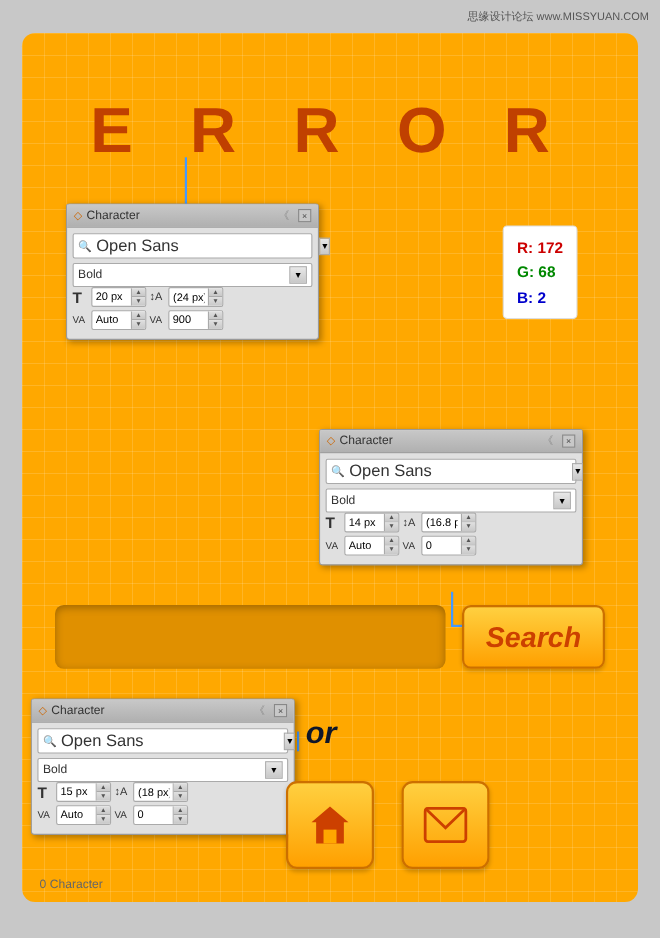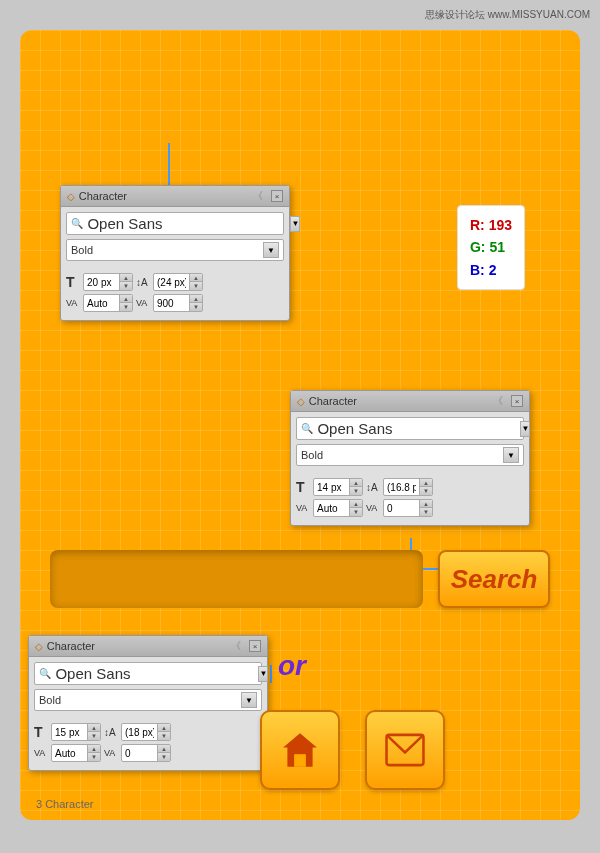--- a/index.html
+++ b/index.html
@@ -166,21 +166,21 @@
       font-size: 8px;
     }
 
     .panel-select-row {
       display: flex;
       align-items: center;
       background: white;
       border: 1px solid #aaa;
       border-radius: 2px;
       padding: 2px 4px;
-      margin-bottom: 12px;
+      margin-bottom: 0;
       justify-content: space-between;
     }
 
     .panel-select-text {
       font-size: 11px;
       color: #333;
     }
 
     .panel-metrics-row {
       display: flex;
@@ -270,21 +270,21 @@
 
     .search-input-box {
       flex: 1;
       height: 58px;
       background: #E09000;
       border-radius: 8px;
       box-shadow: inset 0 2px 8px rgba(0,0,0,0.3);
     }
 
     .search-button {
-      width: 112px;
+      width: 130px;
       height: 58px;
       background: linear-gradient(180deg, #FFD040, #FFA000);
       border: 2px solid #CC7000;
       border-radius: 8px;
       display: flex;
       align-items: center;
       justify-content: center;
       font-size: 26px;
       font-weight: bold;
       color: #CC4000;
@@ -293,21 +293,21 @@
       font-style: italic;
     }
 
     
     .or-text {
       position: absolute;
       top: 620px;
       left: 258px;
       font-size: 28px;
       font-weight: bold;
-      color: #6d28d9;
+      color: #0f172a;
       font-style: italic;
     }
 
     
     .icon-buttons {
       position: absolute;
       top: 680px;
       left: 240px;
       display: flex;
       gap: 25px;
@@ -383,24 +383,25 @@
   </style>
 </head>
 <body>
 
 <div class="watermark">
   <span>思缘设计论坛 www.MISSYUAN.COM</span>
 </div>
 
 <div class="main-card">
 
+  <div class="error-title">E  R  R  O  R</div>
 
   <div class="color-info">
-    <div class="color-r">R: 193</div>
-    <div class="color-g">G: 51</div>
+    <div class="color-r">R: 172</div>
+    <div class="color-g">G: 68</div>
     <div class="color-b">B: 2</div>
   </div>
 
   <div class="connector-vertical" style="top:113px; left:148px; width:2px; height:48px;"></div>
 
   <div class="panel panel-1">
     <div class="panel-titlebar">
       <div class="panel-title-left">
         <span class="panel-diamond">◇</span>
         <span>Character</span>
@@ -603,15 +604,15 @@
       </svg>
     </div>
     <div class="icon-btn">
       <svg class="mail-icon-svg" viewBox="0 0 50 42">
         <rect x="3" y="3" width="44" height="36" rx="3" ry="3" fill="none" stroke="#CC4000" stroke-width="3"></rect>
         <polyline points="3,3 25,24 47,3" fill="none" stroke="#CC4000" stroke-width="3"></polyline>
       </svg>
     </div>
   </div>
 
-  <div class="char-count">3 Character</div>
+  <div class="char-count">0 Character</div>
 
 </div>
 
 </body></html>

